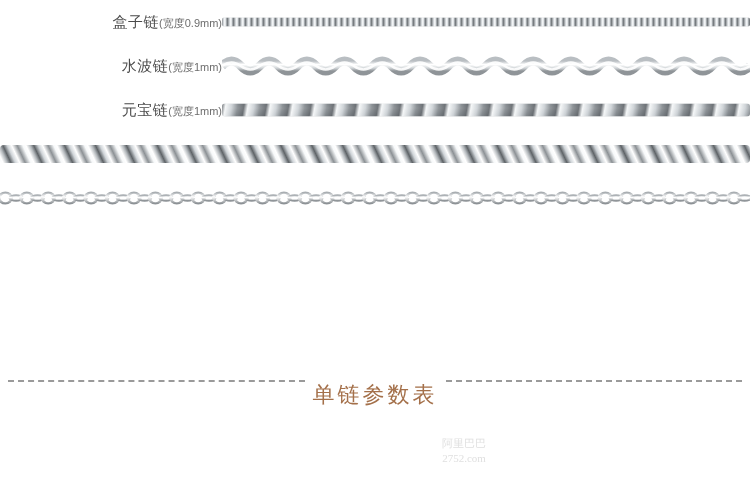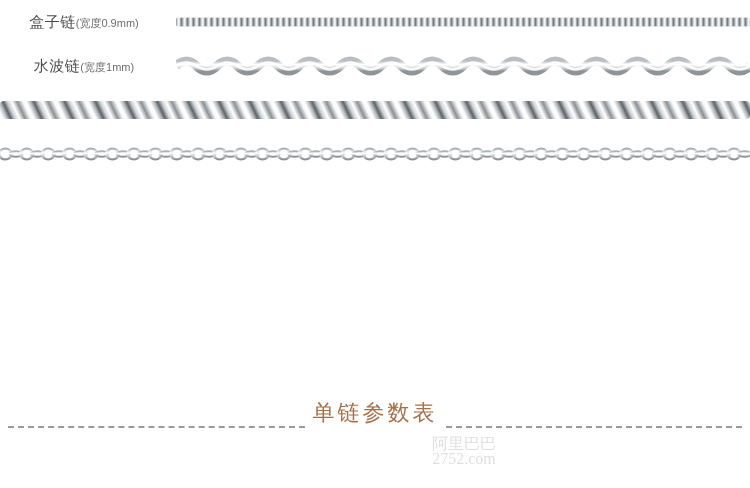--- a/index.html
+++ b/index.html
@@ -28,23 +28,23 @@
     top: 0;
     width: 750px;
   }
   .chain-row {
     position: relative;
     height: 44px;
     display: flex;
     align-items: center;
   }
   .chain-label {
-    width: 176px;
-    text-align: center;
-    padding-right: 8px;
+    width: 222px;
+    text-align: right;
+    padding-right: 0;
     box-sizing: border-box;
     color: #5b5b5b;
     white-space: nowrap;
   }
   .chain-label .name {
     font-size: 15px;
     color: #4a4a4a;
     letter-spacing: 0.5px;
   }
   .chain-label .spec {
@@ -141,24 +141,24 @@
   .cross-chain {
     height: 14px;
   }
   .cross-chain .csvg { display: block; width: 100%; height: 14px; }
 
   
   .divider-block {
     position: absolute;
     left: 0;
     right: 0;
-    top: 392px;
+    top: 380px;
     height: 36px;
     display: flex;
-    align-items: flex-end;
+    align-items: flex-start;
   }
   .dash-line {
     flex: 1;
     height: 0;
     border-top: 2px dashed #9a9a9a;
     margin: 0 8px;
   }
   .section-title {
     font-size: 22px;
     color: #a4704a;
@@ -181,21 +181,21 @@
   }
   .subtitle div { white-space: nowrap; }
 
   .watermark {
     position: absolute;
     left: 428px;
     top: 436px;
     width: 72px;
     height: 34px;
     color: #e0e0e0;
-    font-size: 16px;
+    font-size: 11px;
     font-family: "Liberation Serif", serif;
     line-height: 15px;
     text-align: center;
     pointer-events: none;
   }
 </style>
 </head>
 <body>
 
 <div class="page">
@@ -228,20 +228,28 @@
             </defs>
             <path d="M0 11 Q 10 1 20 11 T 40 11 T 60 11 T 80 11 T 100 11 T 120 11 T 140 11 T 160 11 T 180 11 T 200 11 T 220 11 T 240 11 T 260 11 T 280 11 T 300 11 T 320 11 T 340 11 T 360 11 T 380 11 T 400 11 T 420 11 T 440 11 T 460 11 T 480 11 T 500 11 T 520 11 T 540 11 T 560 11" fill="none" stroke="url(#wgrad)" stroke-width="9"></path>
             <path d="M0 11 Q 10 4 20 11 T 40 11 T 60 11 T 80 11 T 100 11 T 120 11 T 140 11 T 160 11 T 180 11 T 200 11 T 220 11 T 240 11 T 260 11 T 280 11 T 300 11 T 320 11 T 340 11 T 360 11 T 380 11 T 400 11 T 420 11 T 440 11 T 460 11 T 480 11 T 500 11 T 520 11 T 540 11 T 560 11" fill="none" stroke="#ffffff" stroke-width="2.5" opacity="0.9"></path>
           </svg>
         </div>
       </div>
     </div>
 
 
 
+    <div class="chain-row">
+      <div class="chain-label">
+        <span class="name">元宝链</span><span class="spec">(宽度1mm)</span>
+      </div>
+      <div class="chain-art">
+        <div class="band ingot-chain"></div>
+      </div>
+    </div>
 
     <div class="chain-row">
       <div class="chain-art">
         <div class="band star-chain"></div>
       </div>
     </div>
 
     <div class="chain-row">
       <div class="chain-art">
         <div class="band cross-chain">

